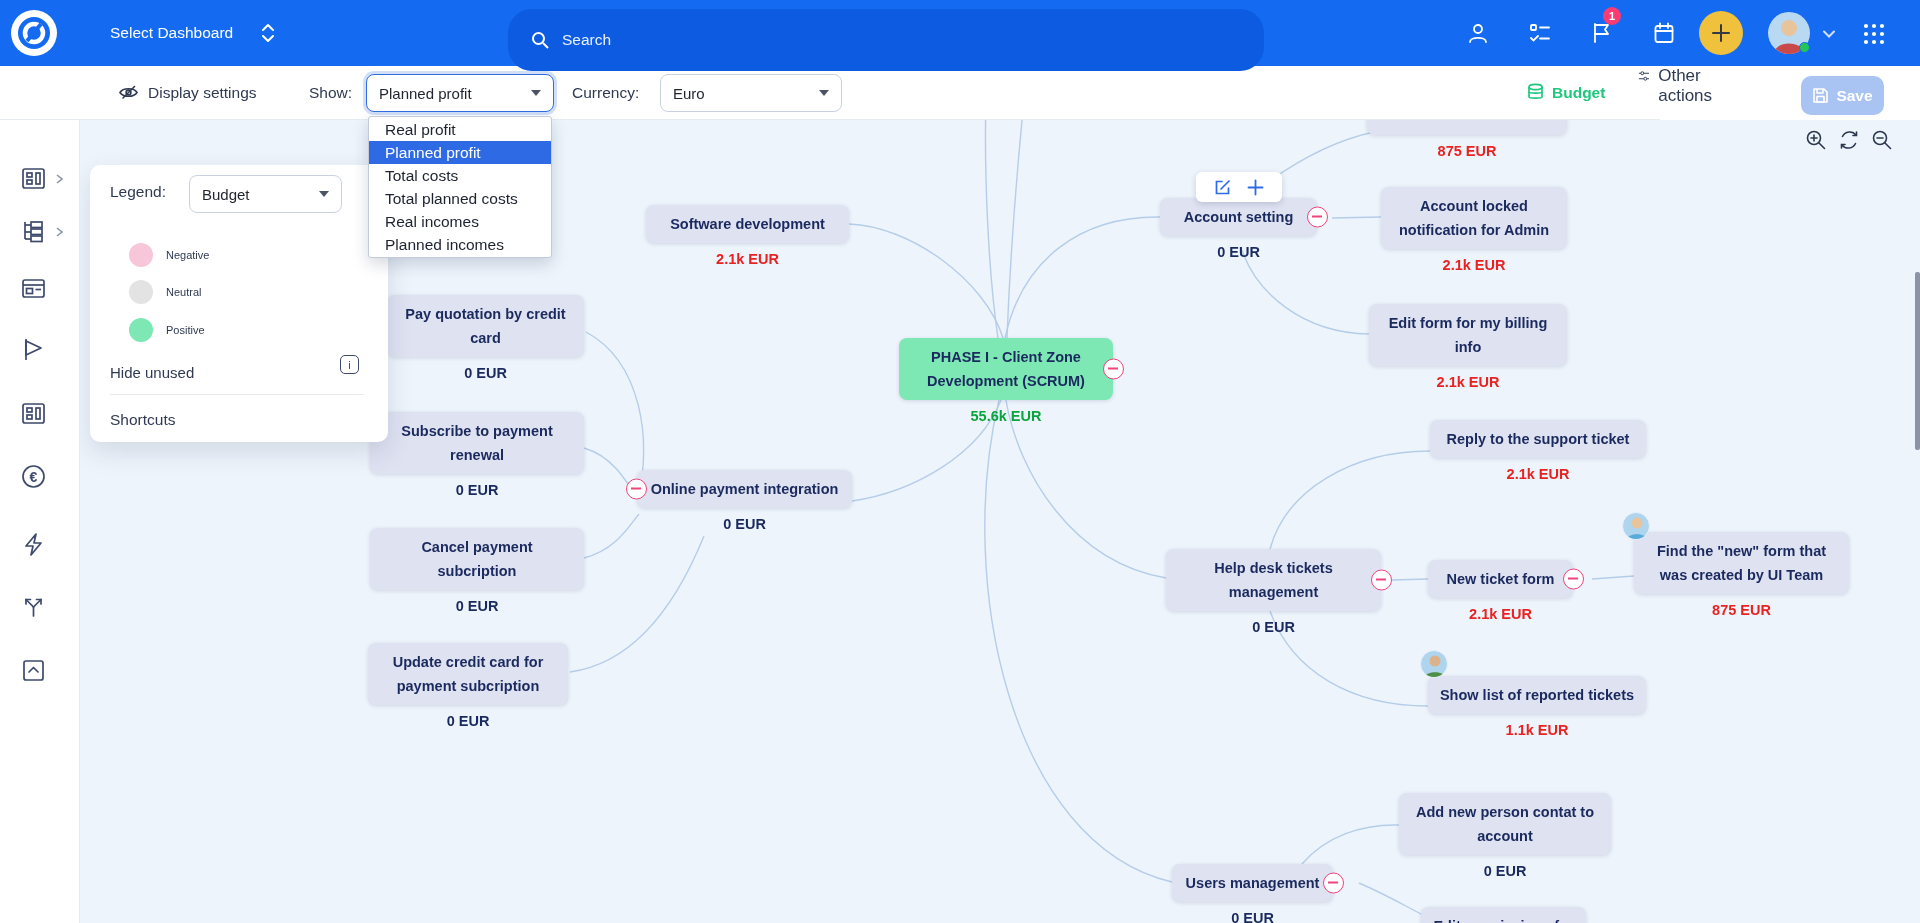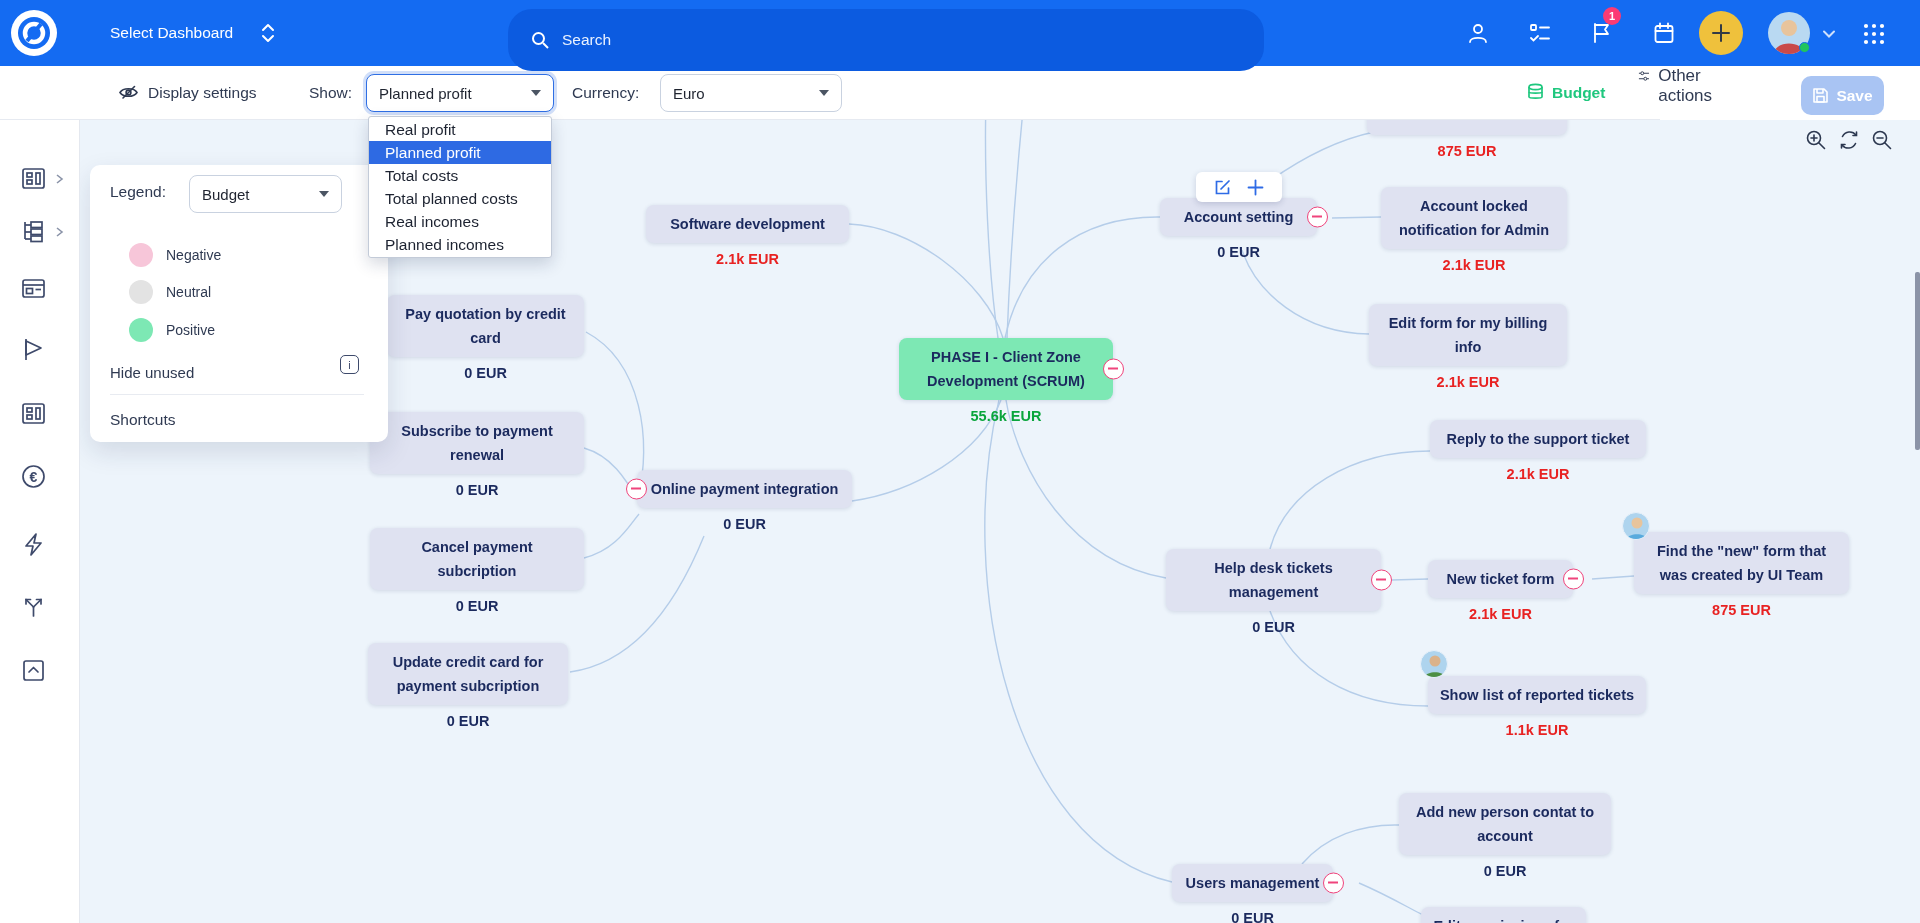--- a/index.html
+++ b/index.html
@@ -55,21 +55,21 @@
 
   .zoomctl { position:absolute; display:flex; gap:11px; left:1725px; top:9px; color:#2c3850; z-index:8; }
   .zoomctl svg { width:22px; height:22px; cursor:pointer; }
   .vscroll { position:absolute; right:0px; top:152px; width:5px; height:178px; background:#8b93a7; border-radius:2px; z-index:9; }
 
   
   .legend { position:absolute; left:90px; top:131px; width:298px; height:277px; background:#fff; border-radius:10px; box-shadow:0 10px 26px rgba(25,40,80,.13); z-index:20;margin-top:34px; }
   .legend .lg-label { position:absolute; left:20px; top:18px; font-size:15.5px; color:#2f3a52; }
   .lg-sel { position:absolute; left:99px; top:10px; width:153px; height:38px; }
   .dot { position:absolute; left:39px; width:24px; height:24px; border-radius:50%; }
-  .dot-lab { position:absolute; left:76px; font-size:14px; color:#2f3a52; line-height:24px; }
+  .dot-lab { position:absolute; left:76px; font-size:11px; color:#2f3a52; line-height:24px; }
   .hide-unused { position:absolute; left:20px; top:197px; font-size:15px; color:#2f3a52; line-height:21px; cursor:pointer; }
   .info-ico { position:absolute; left:250px; top:190px; width:19px; height:19px; border:1.5px solid #3e4a6b; border-radius:5px; color:#3e4a6b; font-size:11px; display:flex; align-items:center; justify-content:center; cursor:pointer; }
   .lg-div { position:absolute; left:20px; right:24px; top:229px; height:1px; background:#e8ebf1; }
   .shortcuts { position:absolute; left:20px; top:244px; font-size:15.5px; color:#2f3a52; line-height:21px; cursor:pointer; }
 
   svg.ic { display:block; }
 </style>
 </head>
 <body>
 

